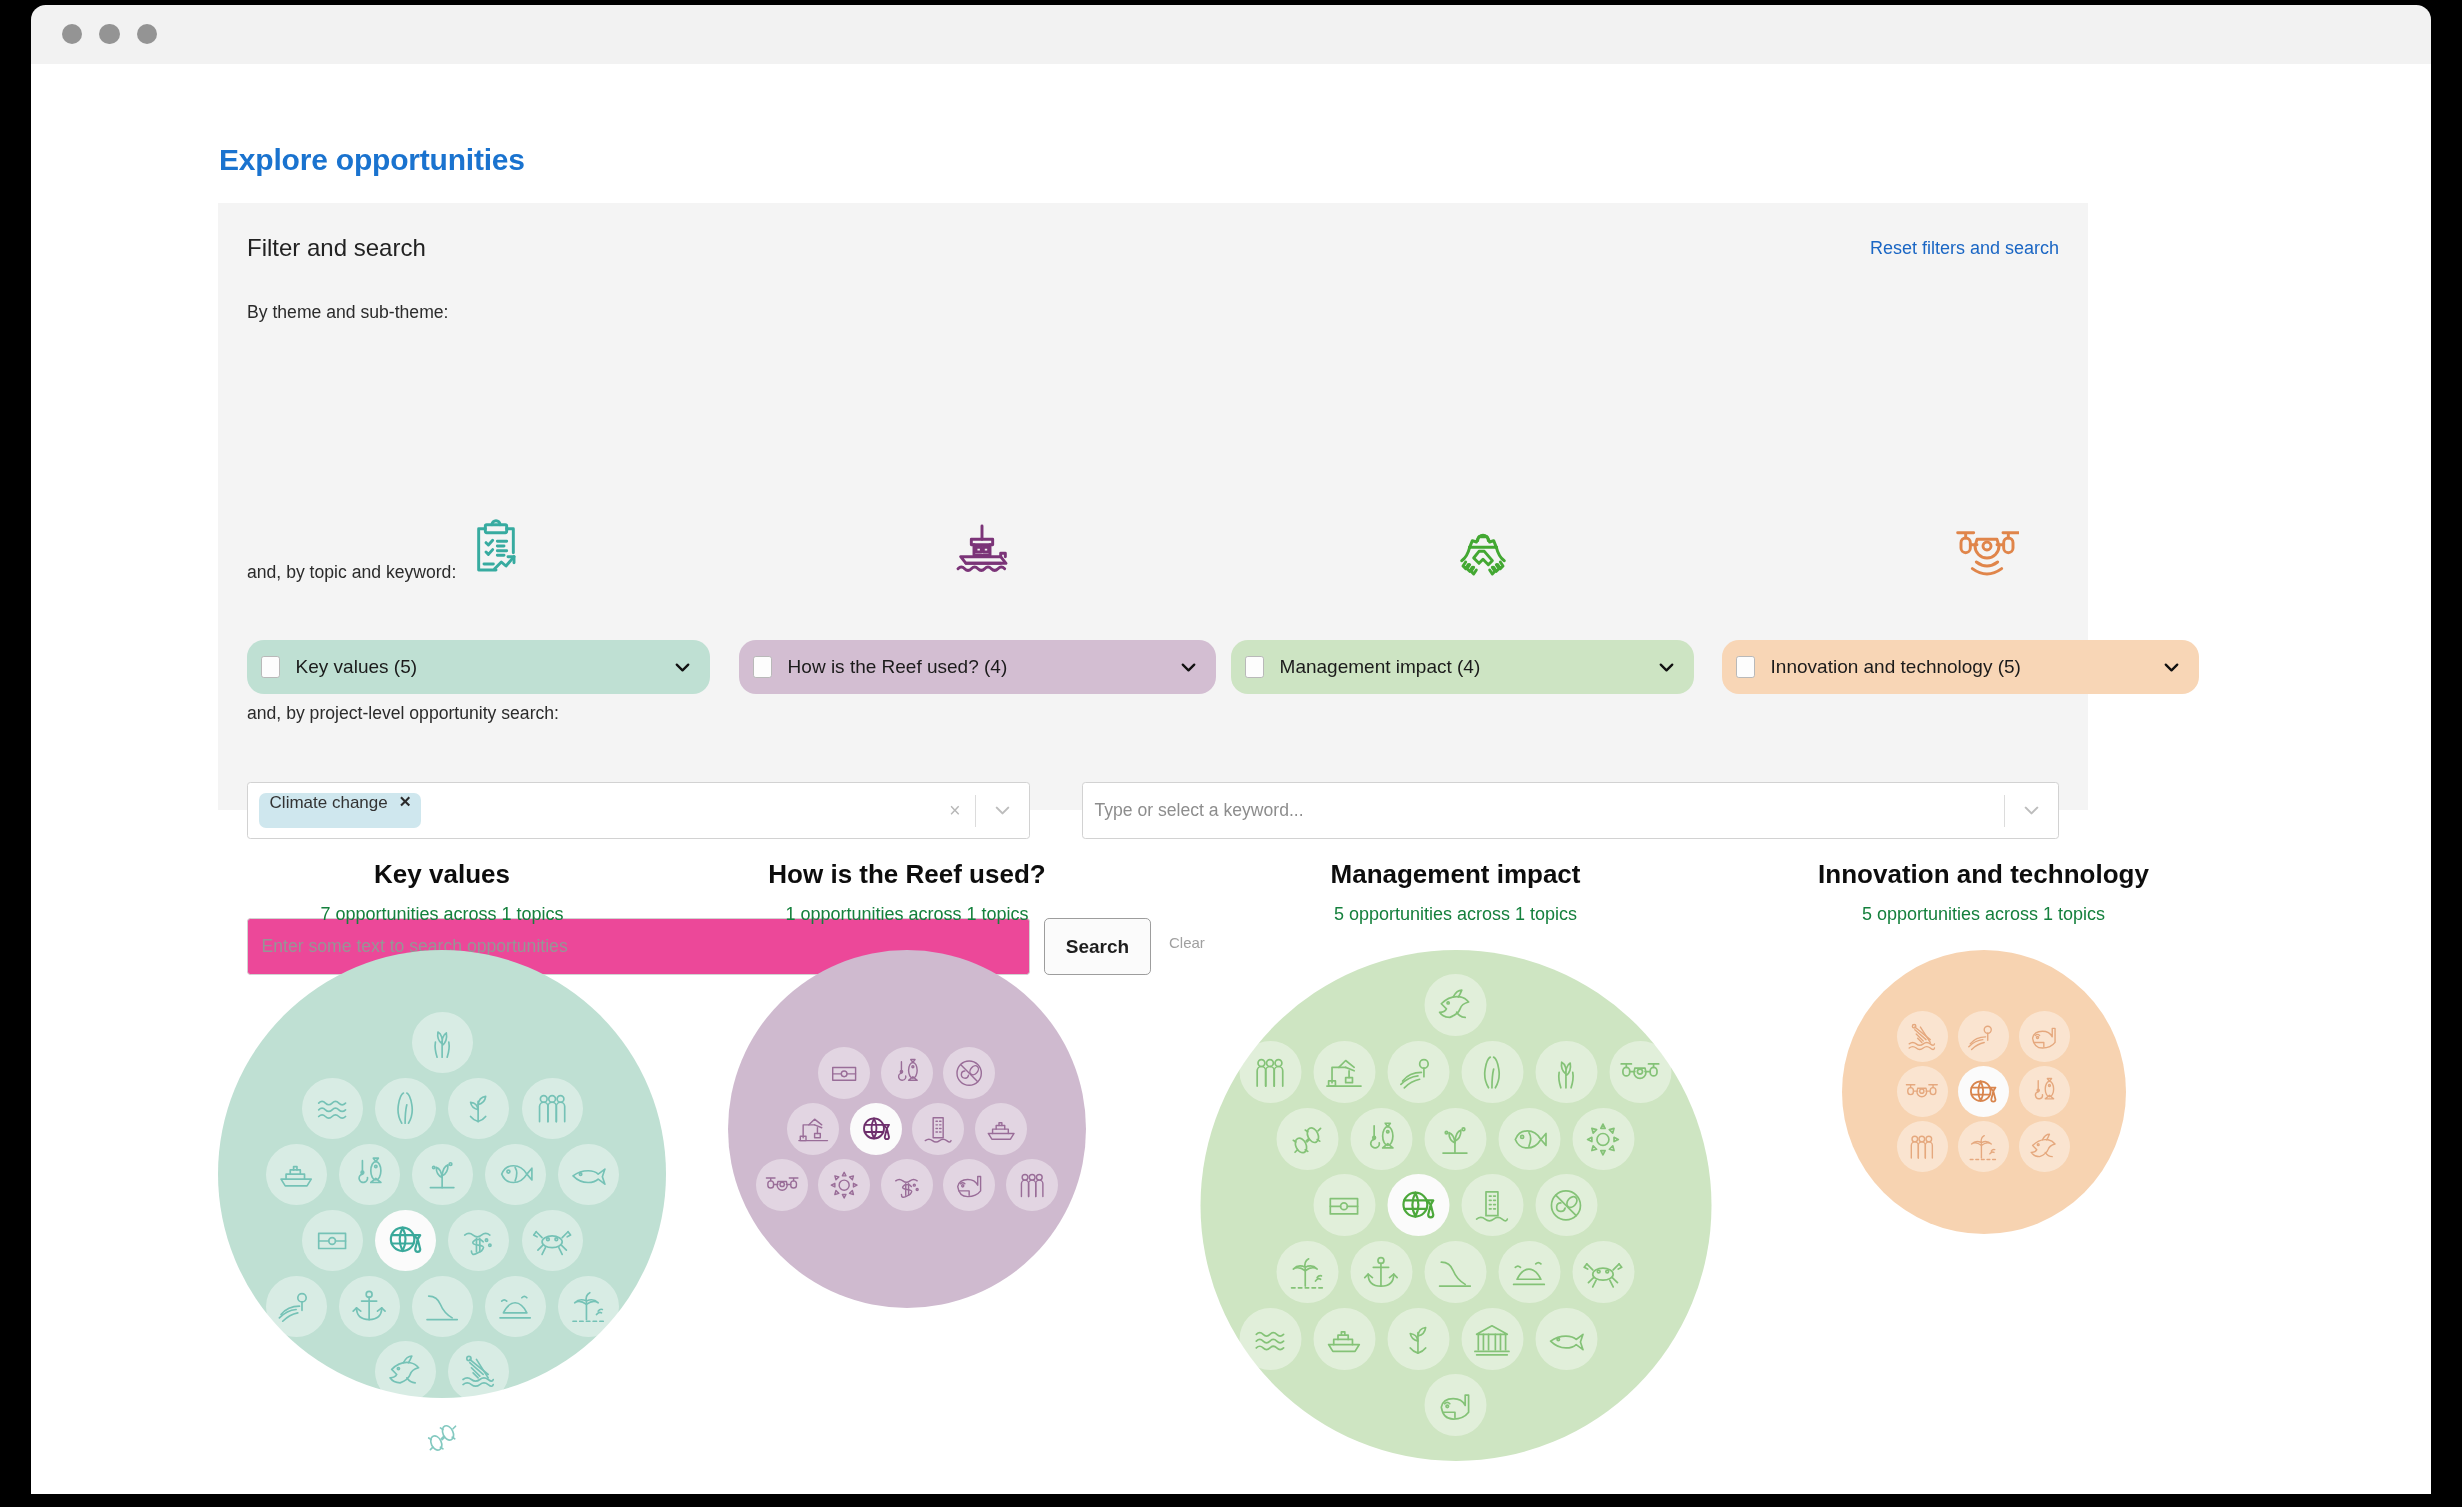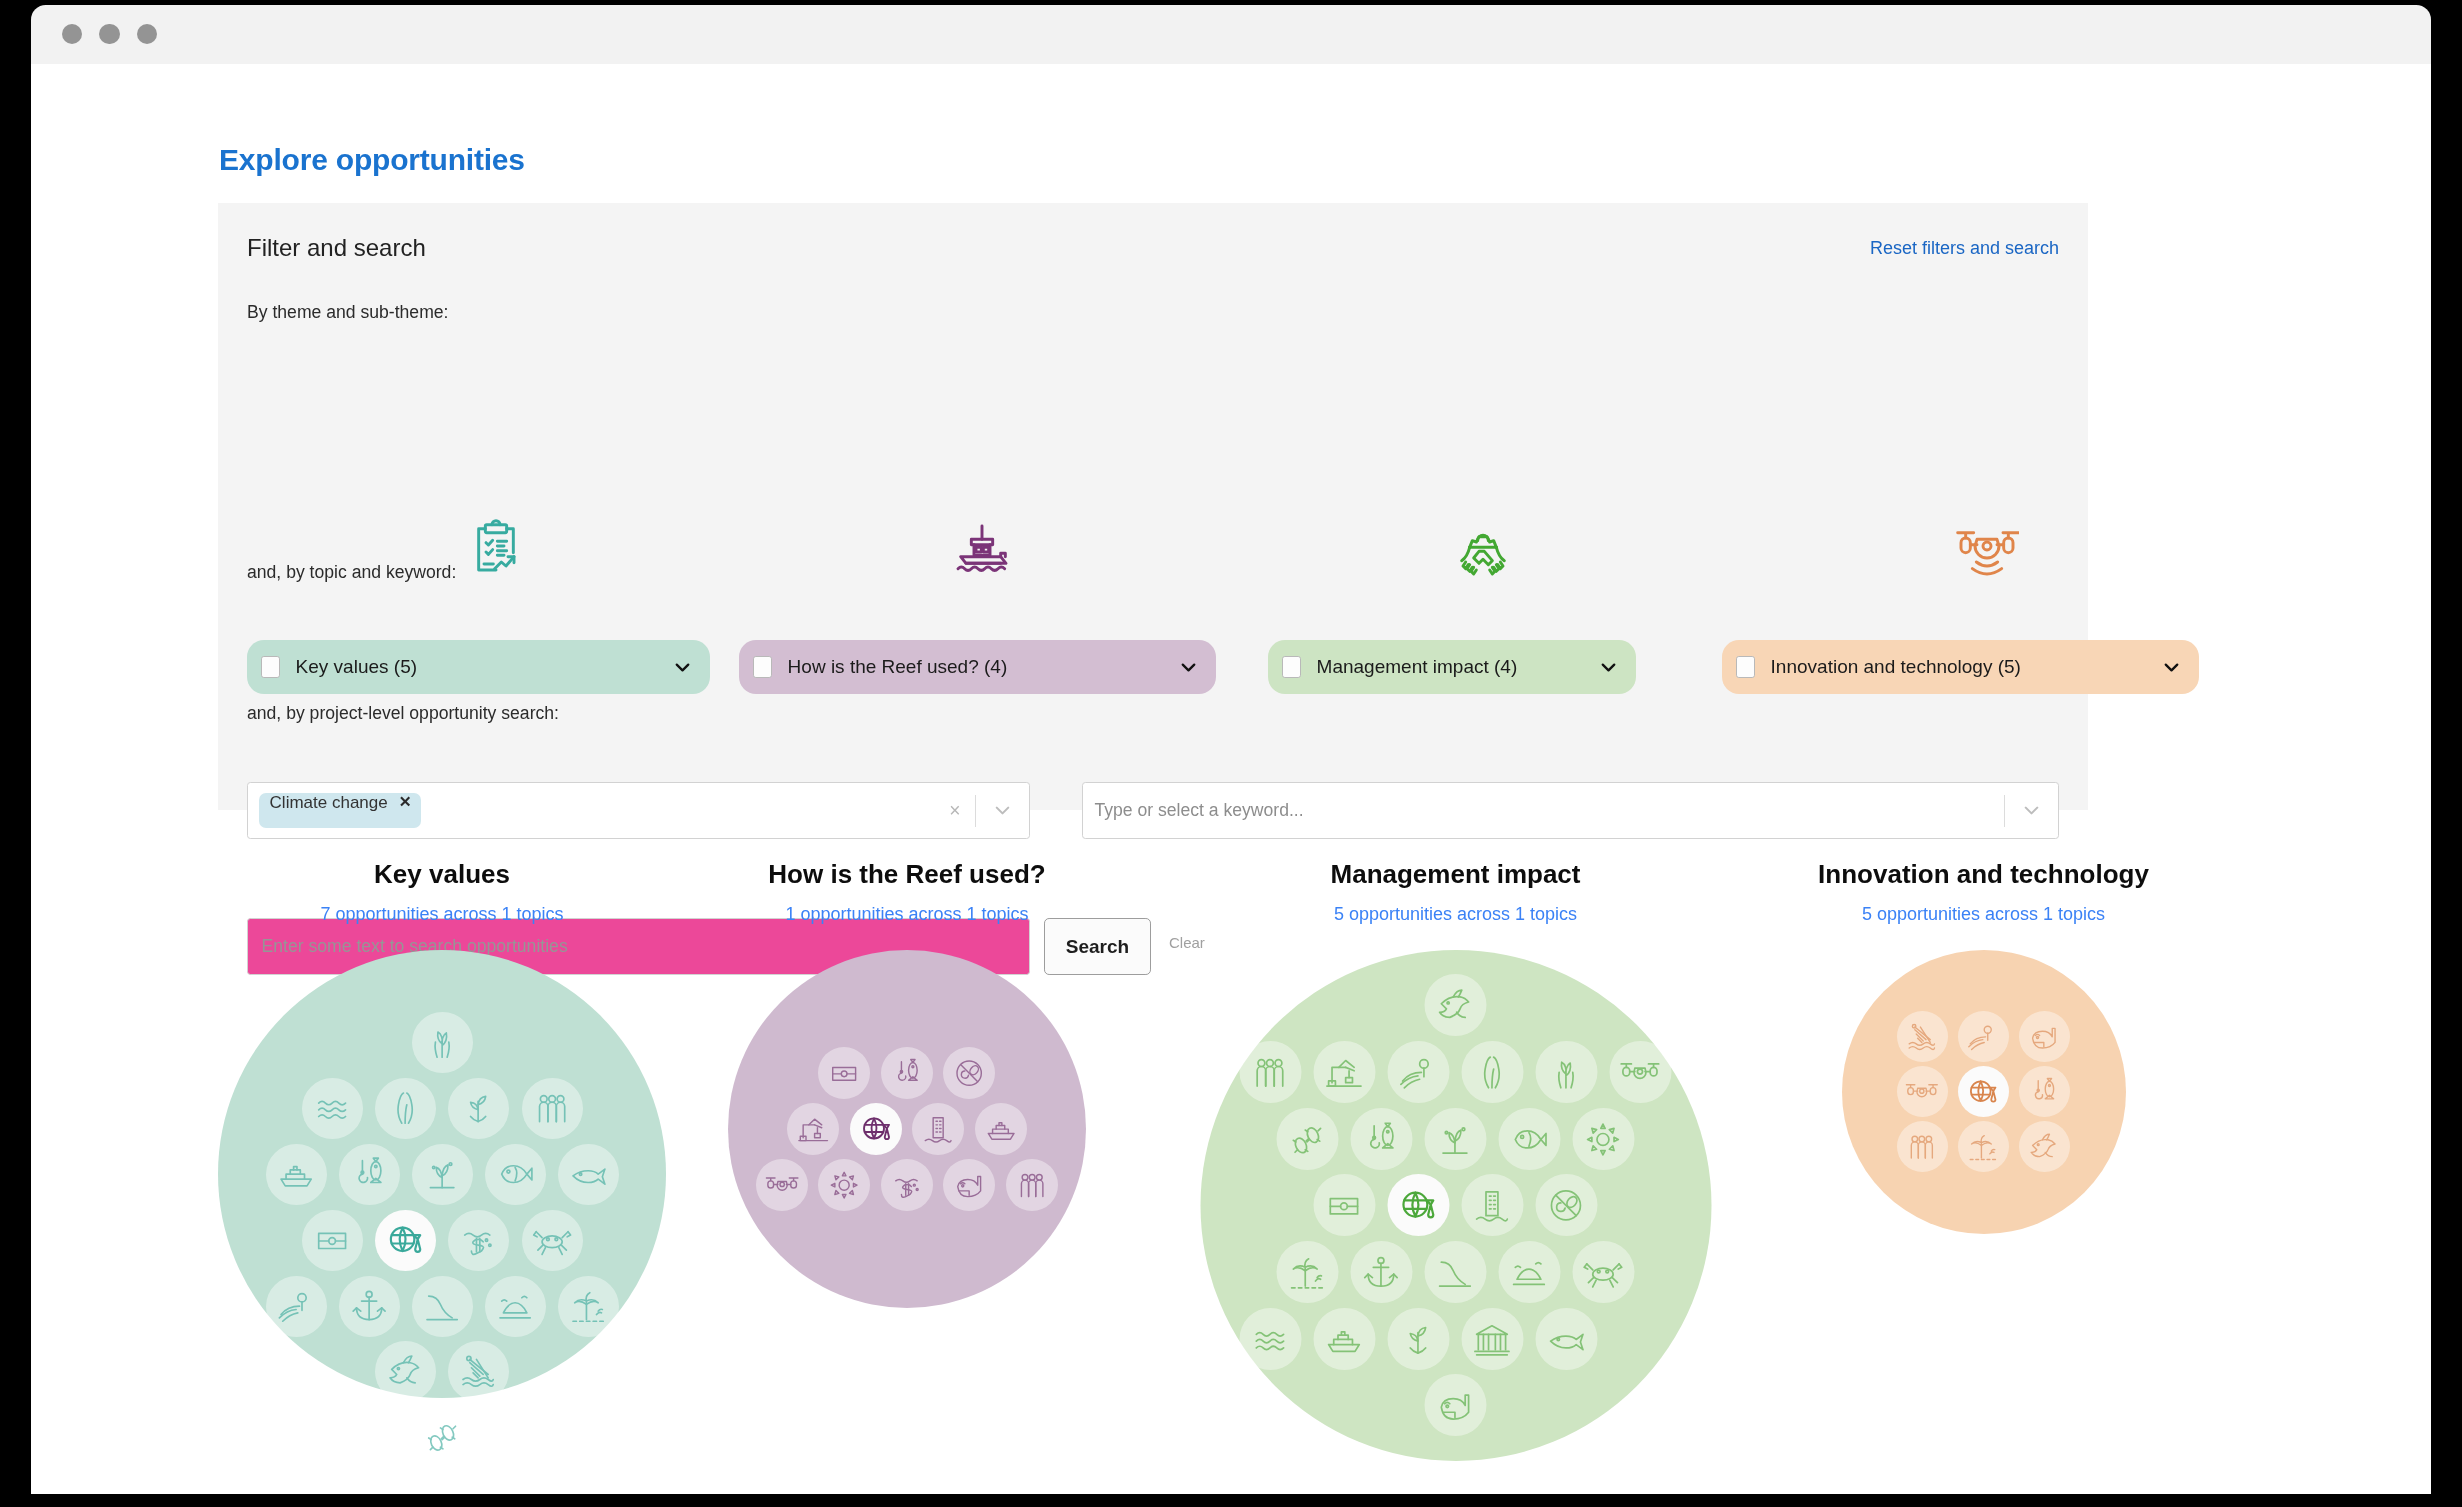--- a/index.html
+++ b/index.html
@@ -194,21 +194,21 @@
   .bubble-col { position: absolute; top: 0; }
   .bubble-title {
     position: absolute; top: 0; width: 100%;
     text-align: center;
     font-size: 26px; font-weight: bold; color: #0d0d0d;
     white-space: nowrap;
   }
   .bubble-sub {
     position: absolute; top: 45px; width: 100%;
     text-align: center;
-    font-size: 18px; color: #3b82f6;
+    font-size: 18px; color: #15803d;
     white-space: nowrap;
   }
   .bubble {
     position: absolute;
     border-radius: 50%;
     left: 50%;
     transform: translateX(-50%);
   }
   .bubble-icons {
     position: absolute; left: 0; top: 0;
@@ -308,21 +308,21 @@
             <path d="M6 9l6 6 6-6"></path>
           </svg>
       </div>
       <div class="theme-pill" id="tp1" style="left: 521px; width: 477px; background: rgb(211, 190, 210);">
         <span class="pill-check"></span>
         <span class="pill-label">How is the Reef used? (4)</span>
         <svg class="pill-caret" viewBox="0 0 24 24" fill="none" stroke="#111" stroke-width="2.4" stroke-linecap="round" stroke-linejoin="round">
             <path d="M6 9l6 6 6-6"></path>
           </svg>
       </div>
-      <div class="theme-pill" id="tp2" style="left: 1050px; width: 368px; background: rgb(205, 228, 195); align-items: center;">
+      <div class="theme-pill" id="tp2" style="left: 1013px; width: 463px; background: rgb(205, 228, 195); align-items: center;">
         <span class="pill-check"></span>
         <span class="pill-label">Management impact (4)</span>
         <svg class="pill-caret" viewBox="0 0 24 24" fill="none" stroke="#111" stroke-width="2.4" stroke-linecap="round" stroke-linejoin="round">
             <path d="M6 9l6 6 6-6"></path>
           </svg>
       </div>
       <div class="theme-pill" id="tp3" style="left: 1504px; width: 477px; background: rgb(248, 214, 182);">
         <span class="pill-check"></span>
         <span class="pill-label">Innovation and technology (5)</span>
         <svg class="pill-caret" viewBox="0 0 24 24" fill="none" stroke="#111" stroke-width="2.4" stroke-linecap="round" stroke-linejoin="round">

